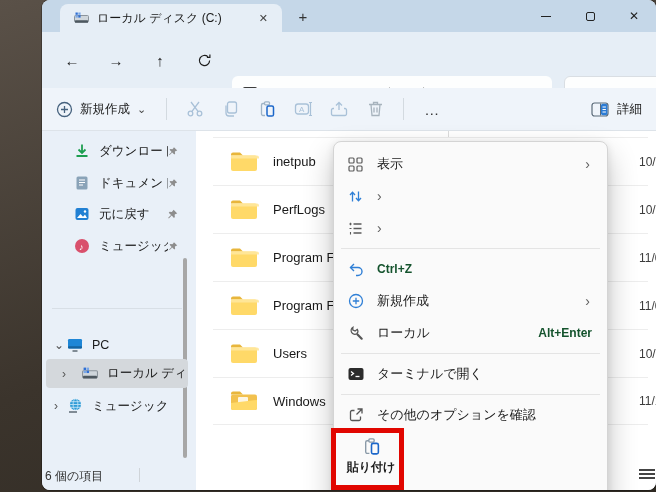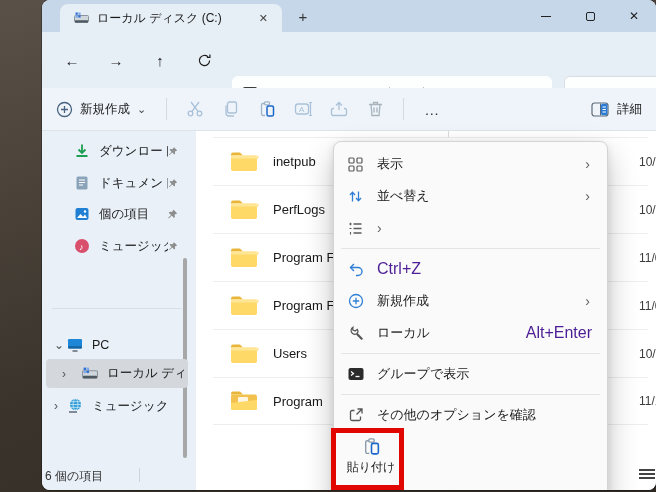--- a/index.html
+++ b/index.html
@@ -69,25 +69,25 @@
   .frow .fname { font-size:13px; color:#191919; }
   .fdate { position:absolute; left:426px; font-size:12px; color:#3c3c3c; white-space:nowrap; }
   
   .cmenu { position:absolute; left:291px; top:141px; width:275px; height:422px; background:#fafafa;
            border:1px solid #d4d4d4; border-radius:8px; padding:6px 5px;
            box-shadow:0 14px 30px rgba(0,0,0,.24), 0 2px 8px rgba(0,0,0,.10); z-index:5; }
   .mi { height:32px; display:flex; align-items:center; border-radius:4px; padding:0 10px 0 8px;
         font-size:13px; color:#1a1a1a; }
   .mi .mic { width:17px; height:17px; margin-right:13px; flex:none; display:flex; align-items:center; justify-content:center; }
   .mi .mlabel { flex:1; white-space:nowrap; overflow:hidden; }
-  .mi .mshort { font-size:16px; color:#4c1d95; }
+  .mi .mshort { font-size:12px; color:#14532d;font-weight:bold; }
   .mi .mchev { font-size:14px; color:#5f5f5f; margin-right:2px; }
   .msep { height:1px; background:#e4e4e4; margin:4px 2px; }
   .paste-cell { position:absolute; left:8px; top:292px; width:58px; height:44px;
-                display:flex; flex-direction:column; align-items:center; justify-content:center; gap:3px; }
+                display:flex; flex-direction:column; align-items:center; justify-content:center; gap:3px;font-weight:bold; }
   .paste-cell .plabel { font-size:12px; color:#1a1a1a; white-space:nowrap; }
   .red-box { position:absolute; left:289px; top:428px; width:73px; height:62px;
              border:5px solid #e10600; z-index:9; }
   
   .statusbar { position:absolute; left:0; right:0; bottom:0; height:30px; z-index:3; }
   .status-text { position:absolute; left:3px; top:8px; font-size:12px; color:#333; }
   .status-div { position:absolute; left:97px; top:8px; width:1px; height:14px; background:#cfd4d9; }
   .view-ic { position:absolute; top:9px; width:16px; height:13px; }
   .ic-list span { display:block; height:2px; background:#444; margin-bottom:2px; }
   .ic-thumb { border:2px solid #444; width:13px; height:13px; }
@@ -236,21 +236,21 @@
       <svg class="pin" viewBox="0 0 12 12">
           <path d="M7.2.8l4 4-1.9.6-1 1 .3 2.3-1 1-2.5-2.5L2 10.3l-.7-.7 3.1-3.1L1.9 4l1-1 2.3.3 1-1z" fill="#8d8d8d"></path>
         </svg>
     </div>
     <div class="side-item" style="top:69px">
       <svg class="ic" viewBox="0 0 16 16">
         <rect x="1.5" y="2" width="13" height="12" rx="2" fill="#2180d3"></rect>
         <path d="M3 12l3.5-4 2.5 2.8L11 8.5l2 3.5z" fill="#fff"></path>
         <circle cx="11" cy="5.5" r="1.2" fill="#fff"></circle>
       </svg>
-      <span class="label-clip">個の項目</span>
+      <span class="label-clip">元に戻す</span>
       <svg class="pin" viewBox="0 0 12 12">
           <path d="M7.2.8l4 4-1.9.6-1 1 .3 2.3-1 1-2.5-2.5L2 10.3l-.7-.7 3.1-3.1L1.9 4l1-1 2.3.3 1-1z" fill="#8d8d8d"></path>
         </svg>
     </div>
     <div class="side-item" style="top:101px">
       <svg class="ic" viewBox="0 0 16 16">
         <circle cx="8" cy="8" r="7" fill="#d9506c"></circle>
         <text x="5" y="11.5" font-size="9" fill="#fff">♪</text>
       </svg>
       <span class="label-clip">ミュージック</span>
@@ -342,21 +342,21 @@
       <span class="fname">Users</span>
       <span class="fdate">10/08 4:36</span>
     </div>
     <div class="frow" style="top:246px; border-bottom:1px solid #ededed">
       <svg class="fico" viewBox="0 0 30 24">
         <path d="M2 4.5a2 2 0 0 1 2-2h7l3 3h-12z" fill="#e8b63c"></path>
         <rect x="2" y="5.5" width="26" height="15.5" rx="2" fill="#f2c14e"></rect>
         <rect x="9" y="8" width="10" height="8" rx="1" fill="#fdf6e3"></rect>
         <path d="M2 14l26-3v8a2 2 0 0 1-2 2h-22a2 2 0 0 1-2-2z" fill="#ffd968"></path>
       </svg>
-      <span class="fname">Program</span>
+      <span class="fname">Windows</span>
       <span class="fdate">11/11 16:48</span>
     </div>
   </div>
 
   <div class="statusbar">
     <span class="status-text">6 個の項目</span>
     <span class="status-div"></span>
     <span class="view-ic ic-list" style="left:597px">
         <span></span>
         <span></span>
@@ -378,21 +378,20 @@
       <span class="mlabel">表示</span>
       <span class="mchev">›</span>
     </div>
     <div class="mi">
       <span class="mic">
           <svg width="15" height="15" viewBox="0 0 15 15">
         <path d="M4.5 12.5v-9M2 6l2.5-2.7L7 6" fill="none" stroke="#2f7fd6" stroke-width="1.3"></path>
         <path d="M10.5 2.5v9M8 9l2.5 2.7L13 9" fill="none" stroke="#2f7fd6" stroke-width="1.3"></path>
       </svg>
         </span>
-      <span class="mlabel">並べ替え</span>
       <span class="mchev">›</span>
     </div>
     <div class="mi">
       <span class="mic">
           <svg width="15" height="15" viewBox="0 0 15 15">
         <path d="M5.5 3h8M5.5 7.5h8M5.5 12h8" stroke="#5a5a5a" stroke-width="1.3"></path>
         <path d="M2.5 1.8v2.4M1.3 3h2.4M1.5 7.5h2M2.5 11v2.4" stroke="#5a5a5a" stroke-width="1.1"></path>
       </svg>
         </span>
       <span class="mchev">›</span>
@@ -429,21 +428,21 @@
     </div>
     <div class="msep"></div>
     <div class="mi">
       <span class="mic">
           <svg width="16" height="14" viewBox="0 0 16 14">
         <rect x="0.5" y="1" width="15" height="12" rx="2" fill="#2b2b2b"></rect>
         <path d="M3 4.5l2.5 2L3 8.5" fill="none" stroke="#fff" stroke-width="1.3"></path>
         <path d="M7.5 9.5h4" stroke="#fff" stroke-width="1.3"></path>
       </svg>
         </span>
-      <span class="mlabel">グループで表示</span>
+      <span class="mlabel">ターミナルで開く</span>
     </div>
     <div class="msep"></div>
     <div class="mi">
       <span class="mic">
           <svg width="16" height="16" viewBox="0 0 16 16">
         <path d="M6.5 3.5H4A1.5 1.5 0 0 0 2.5 5v7A1.5 1.5 0 0 0 4 13.5h7A1.5 1.5 0 0 0 12.5 12V9.5" fill="none" stroke="#555" stroke-width="1.3"></path>
         <path d="M8.5 7.5L14 2M9.5 2H14v4.5" fill="none" stroke="#555" stroke-width="1.3"></path>
       </svg>
         </span>
       <span class="mlabel">その他のオプションを確認</span>

